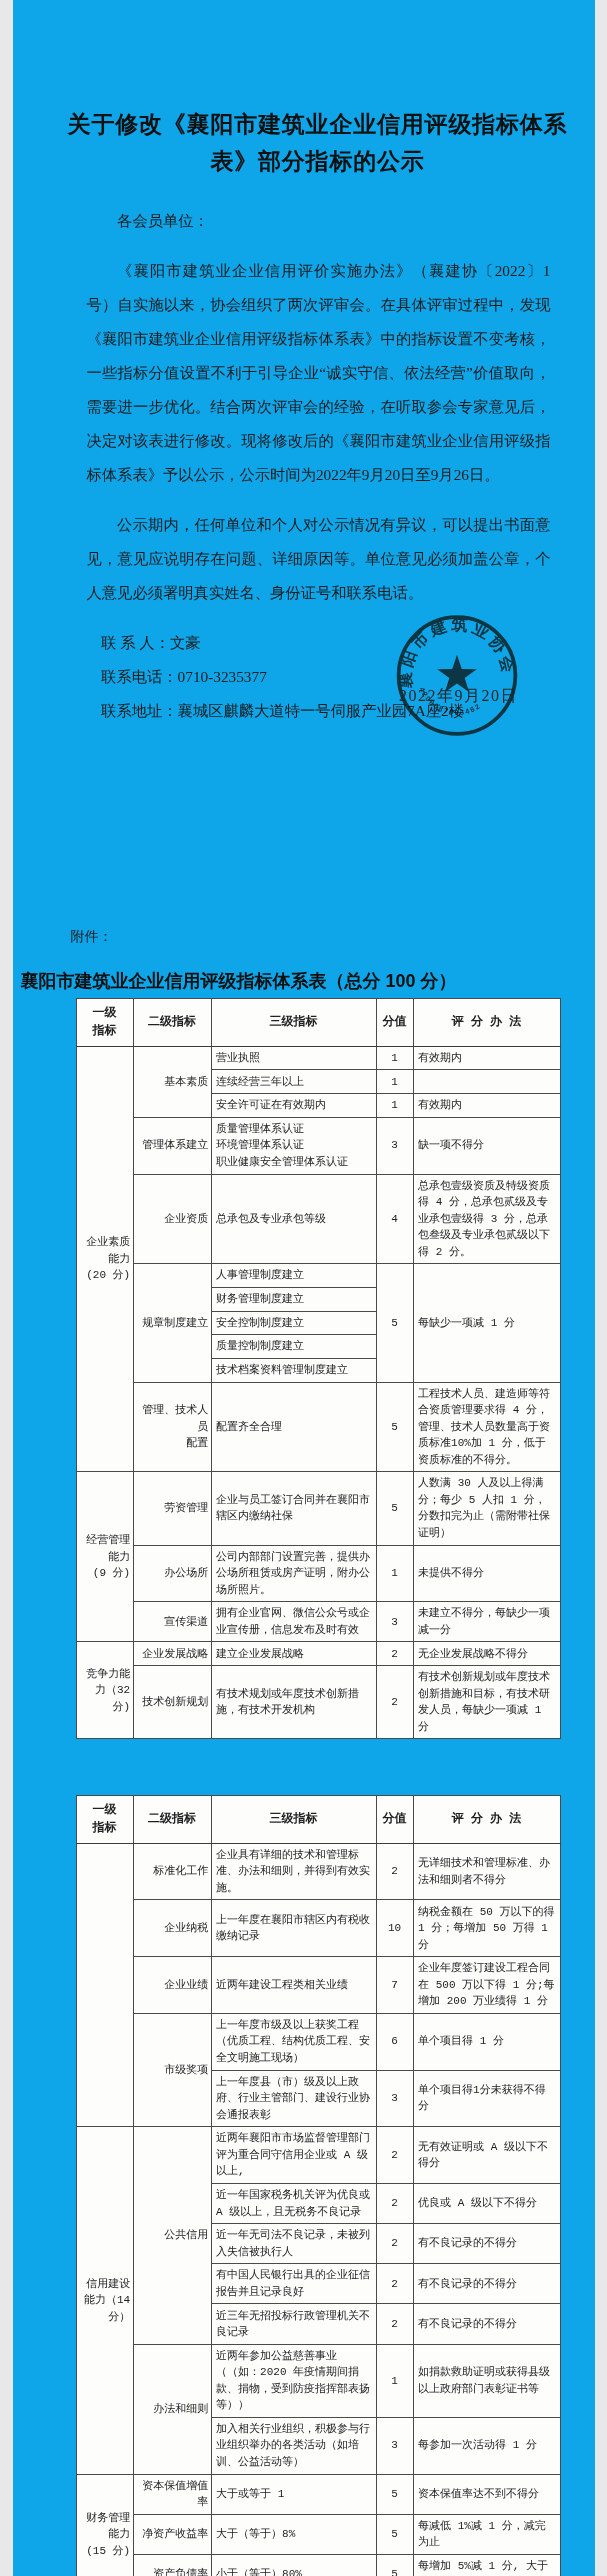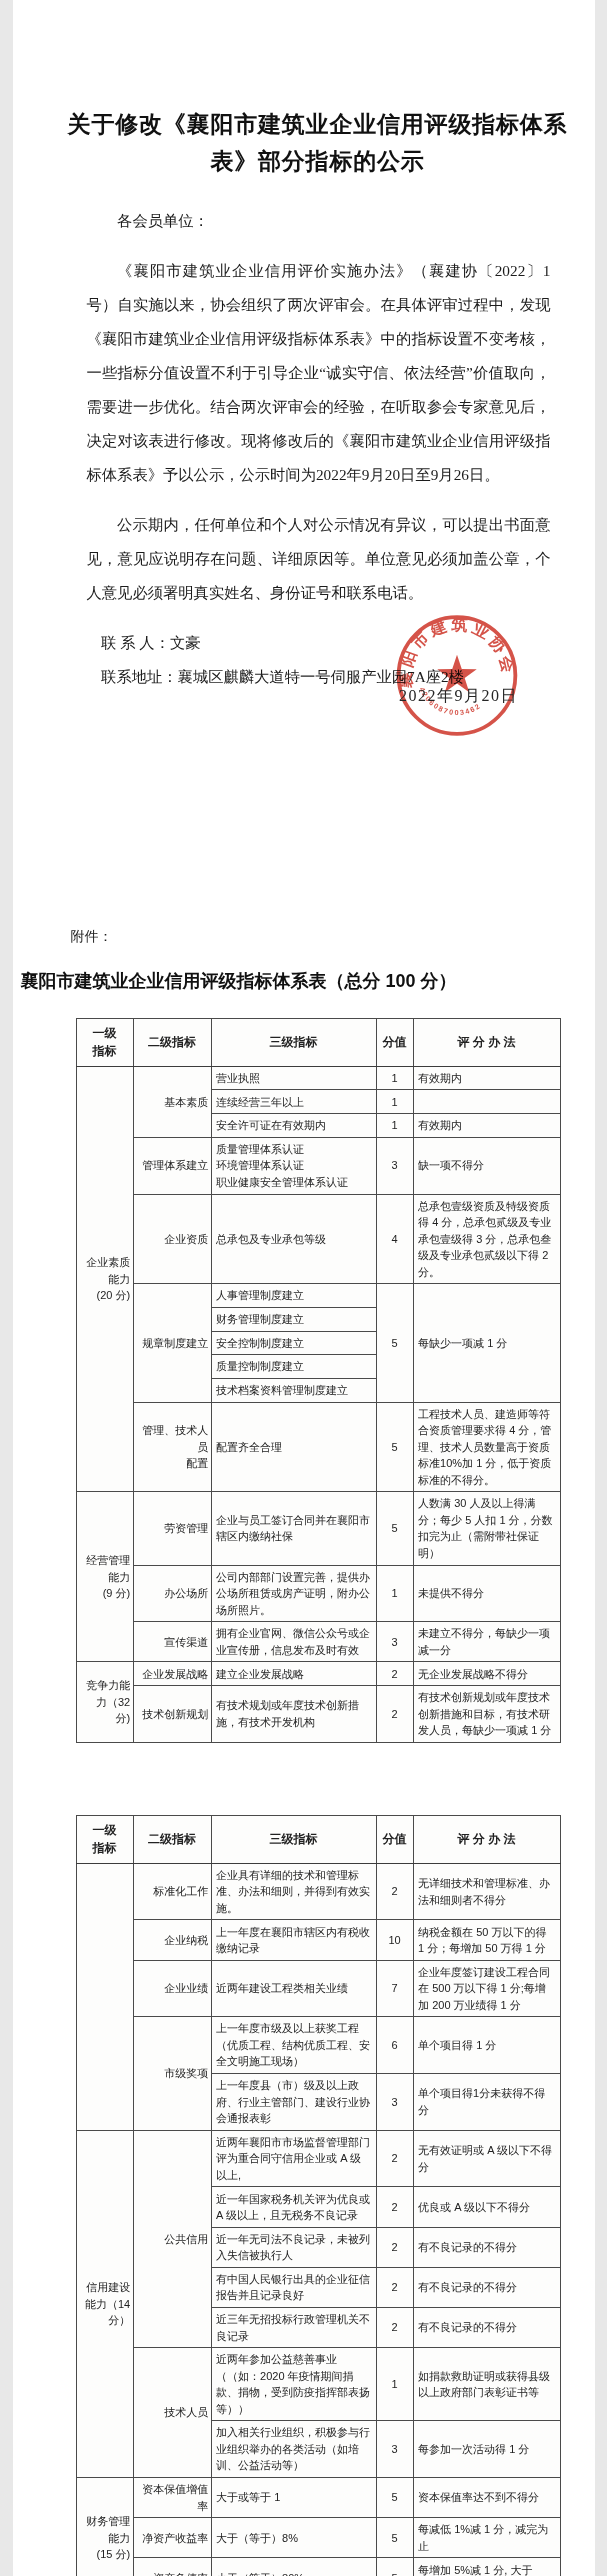--- a/index.html
+++ b/index.html
@@ -1,18 +1,18 @@
 <!DOCTYPE html>
 <html style="font-size:12.2px"><head>
 <meta charset="utf-8">
 <style>
   html,body{margin:0;padding:0;background:#e8e8e8;}
   .page{
     position:relative;width:582px;height:2576px;margin:0 auto;
-    background:#ffffff;overflow:hidden;
+    background:#0ea5e9;overflow:hidden;
     font-family:"Liberation Serif","DejaVu Serif",serif;color:#1c1c1c;
   }
   .doc-title{
     position:absolute;top:106px;left:54px;width:502px;margin:0;
     text-align:center;font-family:"Liberation Sans","DejaVu Sans",sans-serif;
     font-size:23px;line-height:37px;font-weight:bold;color:#111;letter-spacing:0.8px;
   }
   .doc-body{
     position:absolute;top:188px;left:58px;width:496px;
     font-size:15.3px;line-height:34px;text-align:justify;
@@ -28,22 +28,22 @@
   .attachment{position:absolute;top:928px;left:58px;font-size:14px;}
   .table-title{
     position:absolute;top:961px;left:0;width:608px;margin:8px;text-align:left;
     font-family:"Liberation Sans","DejaVu Sans",sans-serif;
     font-size:18px;font-weight:bold;color:#111;
   }
   .tbl-wrap1{position:absolute;top:998px;left:63px;}
   .tbl-wrap2{position:absolute;top:1795px;left:63px;}
   table{
     border-collapse:collapse;table-layout:fixed;width:484px;
-    font-family:Liberation Sans, sans-serif;
-    font-size:11px;color:#222;border:1.5px solid #3c3c3c;background:#fdfdfc;margin-top:20px;
+    font-family:Liberation Mono, monospace;
+    font-size:11px;color:#222;border:1.5px solid #3c3c3c;background:#fdfdfc;
   }
   th,td{
     border:0.8px solid #4a4a4a;padding:3.1px 4.6px;line-height:1.5;
     vertical-align:middle;white-space:pre-line;overflow-wrap:break-word;
   }
   th{font-weight:bold;text-align:center;font-size:12px;padding:5.4px 1.5px;border-bottom:1.5px solid #3c3c3c;}
   td.col0,td.col1{text-align:right;padding:3.1px 2.3px;}
   td.col3{text-align:center;}
   td.col2,td.col4{text-align:left;}
   tr.section-start td{border-top:1.5px solid #3c3c3c;}
@@ -53,20 +53,21 @@
 
 <div class="page">
 
   <h1 class="doc-title">关于修改《襄阳市建筑业企业信用评级指标体系表》部分指标的公示</h1>
 
   <div class="doc-body">
     <p class="salutation">各会员单位：</p>
     <p>《襄阳市建筑业企业信用评价实施办法》（襄建协〔2022〕1号）自实施以来，协会组织了两次评审会。在具体评审过程中，发现《襄阳市建筑业企业信用评级指标体系表》中的指标设置不变考核，一些指标分值设置不利于引导企业“诚实守信、依法经营”价值取向，需要进一步优化。结合两次评审会的经验，在听取参会专家意见后，决定对该表进行修改。现将修改后的《襄阳市建筑业企业信用评级指标体系表》予以公示，公示时间为2022年9月20日至9月26日。</p>
     <p>公示期内，任何单位和个人对公示情况有异议，可以提出书面意见，意见应说明存在问题、详细原因等。单位意见必须加盖公章，个人意见必须署明真实姓名、身份证号和联系电话。</p>
     <div class="contact-line"><span>联 系 人：</span><span>文豪</span></div>
+    <div class="contact-line"><span>联系电话：</span><span>0710-3235377</span></div>
     <div class="contact-line"><span>联系地址：</span><span>襄城区麒麟大道特一号伺服产业园7A座2楼</span></div>
   </div>
 
   <svg class="seal" width="126" height="129" viewBox="0 0 164 168">
     <circle cx="82" cy="84" r="76" fill="none" stroke="#cf3b2f" stroke-width="5"></circle>
     <polygon fill="#cf3b2f" points="82,57 88.2,75.5 107.7,75.7 92,87.2 97.9,105.8 82,94.5 66.1,105.8 72,87.2 56.3,75.7 75.8,75.5"></polygon>
     <defs>
       <path id="sealArcTop" d="M 24,100 A 60,60 0 1 1 140,100" fill="none"></path>
       <path id="sealArcBottom" d="M 33,101 A 52,52 0 0 0 131,101" fill="none"></path>
     </defs>
@@ -275,21 +276,21 @@
             <td class="col2">有中国人民银行出具的企业征信报告并且记录良好</td>
             <td class="col3">2</td>
             <td class="col4">有不良记录的不得分</td>
           </tr>
           <tr>
             <td class="col2">近三年无招投标行政管理机关不良记录</td>
             <td class="col3">2</td>
             <td class="col4">有不良记录的不得分</td>
           </tr>
           <tr>
-            <td class="col1" rowspan="2">技术人员</td>
+            <td class="col1" rowspan="2">办法和细则</td>
             <td class="col2">近两年参加公益慈善事业（（如：2020 年疫情期间捐款、捐物，受到防疫指挥部表扬等））</td>
             <td class="col3">1</td>
             <td class="col4">如捐款救助证明或获得县级以上政府部门表彰证书等</td>
           </tr>
           <tr>
             <td class="col2">加入相关行业组织，积极参与行业组织举办的各类活动（如培训、公益活动等）</td>
             <td class="col3">3</td>
             <td class="col4">每参加一次活动得 1 分</td>
           </tr>
           <tr class="section-start">

